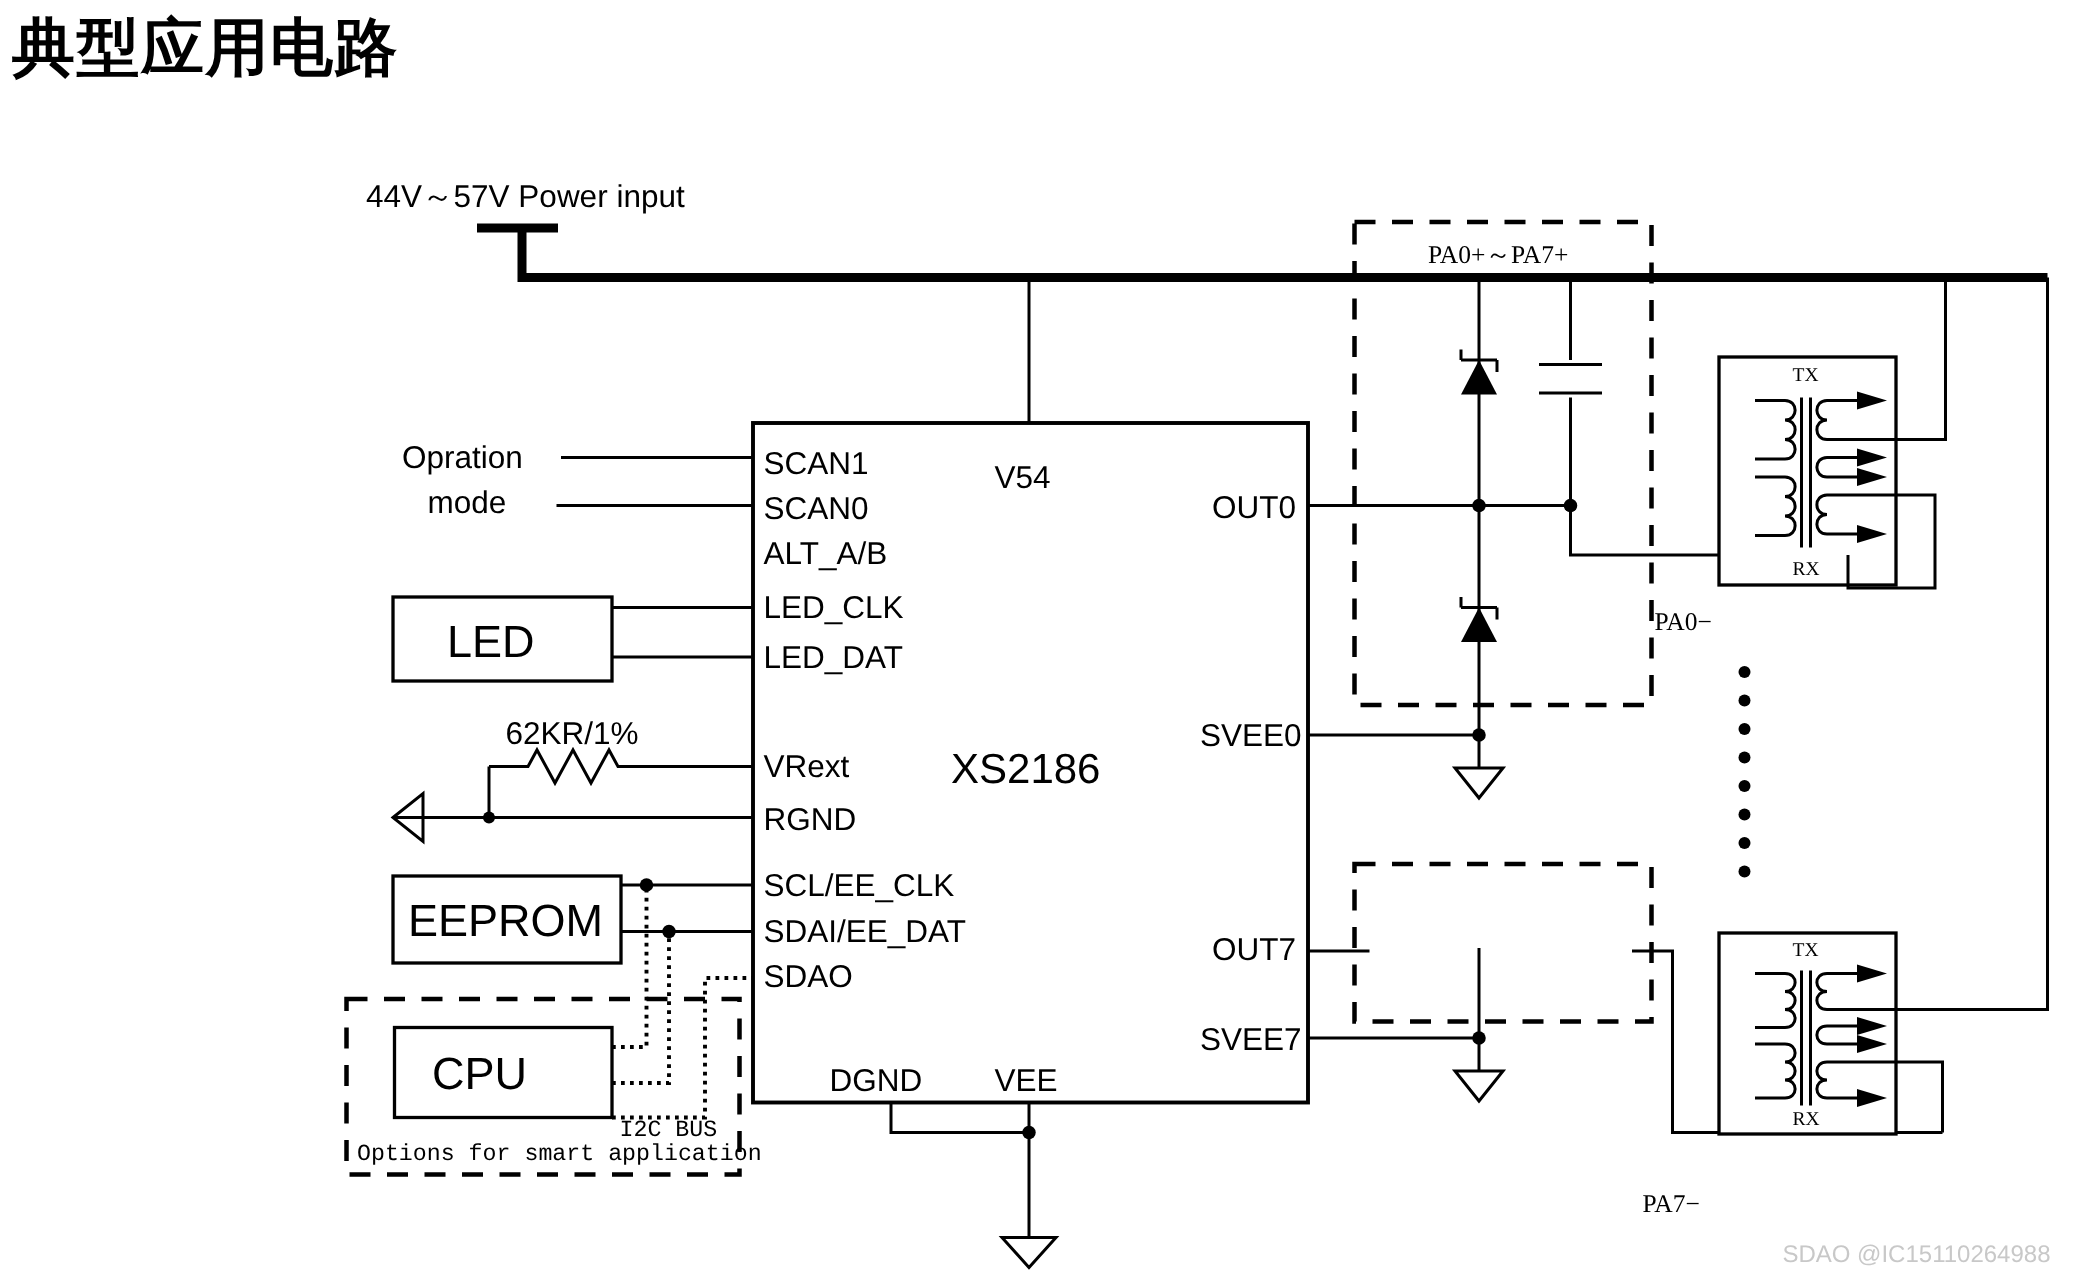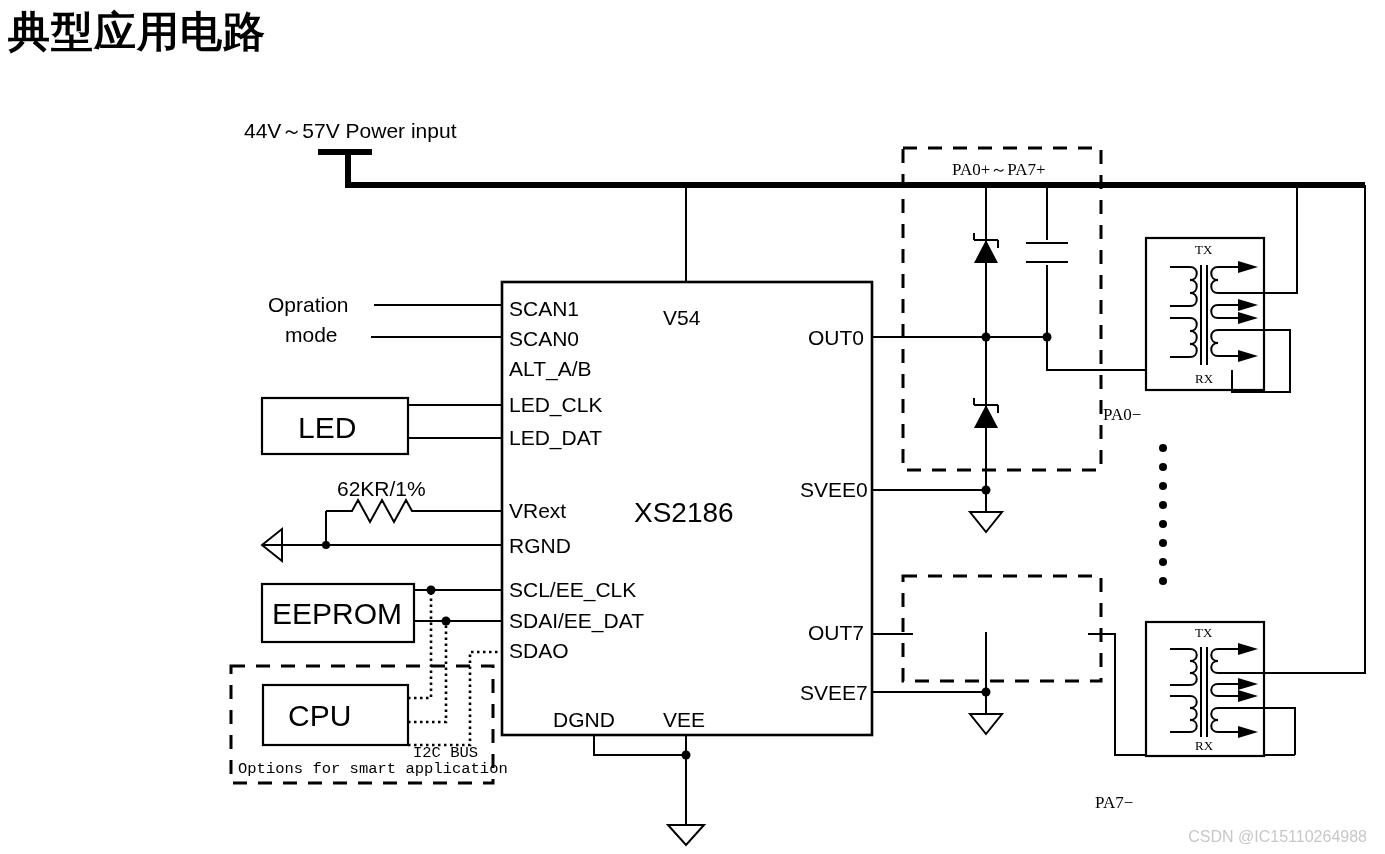--- a/index.html
+++ b/index.html
@@ -320,15 +320,15 @@
 
     <g>
       <path class="wire" d="M 594 735 L 594 755 L 686 755"></path>
       <path class="wire" d="M 686 735 L 686 825"></path>
       <circle class="node" cx="686" cy="755" r="4.5"></circle>
       <path class="gndfill" d="M 668 825 L 704 825 L 686 845 Z"></path>
     </g>
 
   </svg>
 
-  <div id="watermark">CSDN @IC15110264988</div>
+  <div id="watermark">SDAO @IC15110264988</div>
 
 </div>
 
 </body></html>

